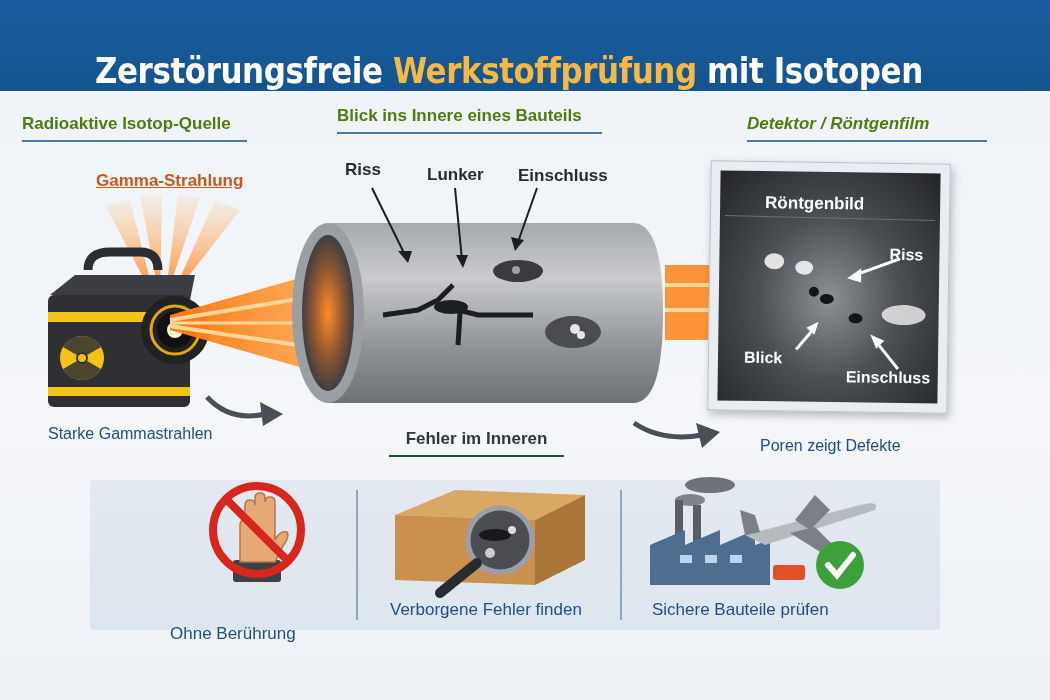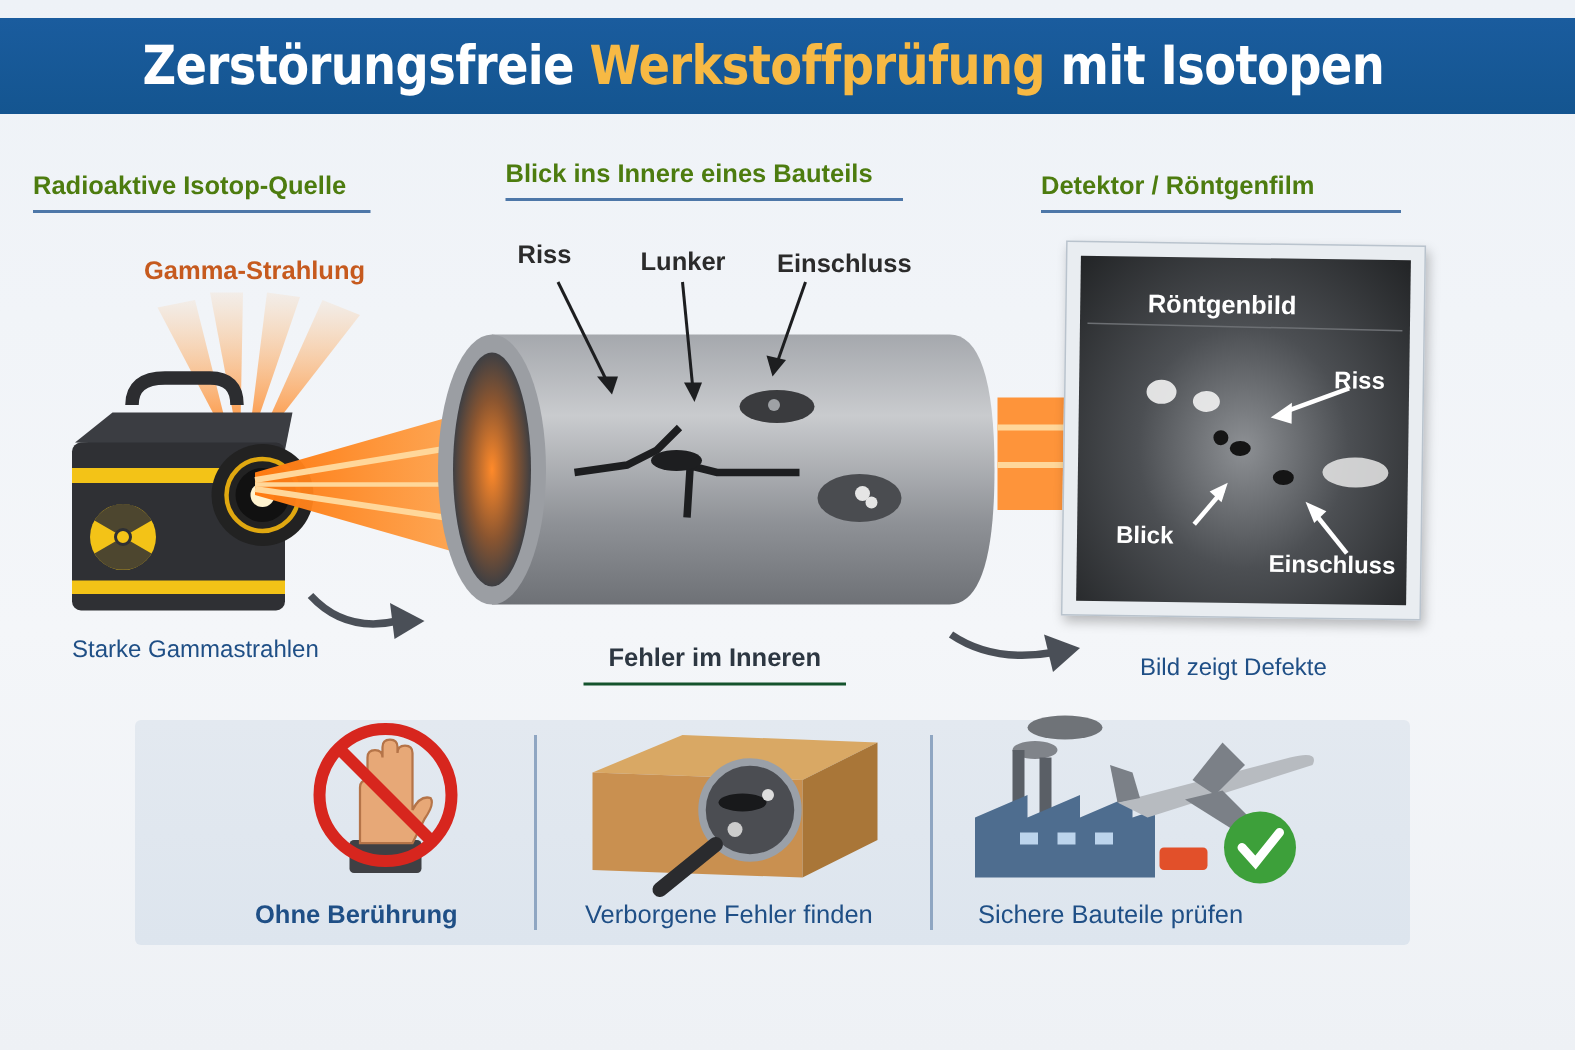--- a/index.html
+++ b/index.html
@@ -1,44 +1,44 @@
 <!DOCTYPE html>
 <html><head>
 <meta charset="utf-8">
 <style>
   html,body{margin:0;padding:0;}
   body{width:1050px;height:700px;overflow:hidden;font-family:"Liberation Sans",sans-serif;background:linear-gradient(180deg,#eef2f7 0%,#f4f6f9 60%,#eef1f5 100%);position:relative;}
-  .banner{position:absolute;left:0;top:0;width:1050px;height:64px;background:linear-gradient(180deg,#1a5c9e,#145590);display:flex;align-items:center;margin-top:12px;}
+  .banner{position:absolute;left:0;top:0;width:1050px;height:91px;background:linear-gradient(180deg,#1a5c9e,#145590);display:flex;align-items:flex-end;}
   .banner-title{margin-left:95px;font-size:36px;font-weight:bold;color:#fff;letter-spacing:-0.5px;font-family:"DejaVu Sans",sans-serif;transform:scaleX(0.86);transform-origin:left center;white-space:nowrap;}
   .banner-title .hl{color:#f7b944;}
   .sec-h{position:absolute;font-weight:bold;color:#4d7c0f;font-size:17px;padding-bottom:6px;border-bottom:2px solid #4d77a8;white-space:nowrap;}
   .lbl{position:absolute;white-space:nowrap;}
-  .gamma{color:#c65a1e;font-size:17px;font-weight:bold;}
+  .gamma{color:#c65a1e;font-size:17px;font-weight:bold;text-decoration:underline;}
   .cap{color:#1f4f86;font-size:16px;}
   .dark{color:#2b2b2b;font-size:17px;font-weight:bold;}
   svg{position:absolute;overflow:visible;}
   .xray{position:absolute;left:709px;top:162px;width:238px;height:248px;background:#e9edf1;border:1px solid #b9c3cd;box-shadow:2px 4px 8px rgba(0,0,0,0.25);transform:rotate(0.8deg);}
   .xray-inner{position:absolute;left:9px;top:9px;right:9px;bottom:9px;background:radial-gradient(ellipse at 50% 55%,#8d9094 0%,#4c4f53 45%,#222426 100%);overflow:hidden;}
   .xray-title{position:absolute;left:45px;top:22px;color:#fff;font-weight:bold;font-size:17px;}
   .xl{position:absolute;color:#fff;font-weight:bold;font-size:16px;}
   .bottom-panel{position:absolute;left:90px;top:480px;width:850px;height:150px;background:linear-gradient(180deg,#e3e9f0,#dde5ee);border-radius:4px;}
   .divider{position:absolute;top:490px;width:2px;height:130px;background:#8fa6c2;}
   .bcap{position:absolute;font-size:17px;color:#1f4f86;white-space:nowrap;}
-  .bcap.b{font-weight:bold;}
+  .bcap.b{font-weight:normal;margin-top:24px;}
 </style>
 </head>
 <body>
 
 <div class="banner">
   <div class="banner-title"><span>Zerstörungsfreie </span><span class="hl">Werkstoffprüfung</span><span> mit Isotopen</span></div>
 </div>
 
 <div class="sec-h" style="left:22px;top:114px;width:225px;">Radioaktive Isotop-Quelle</div>
 <div class="sec-h" style="left:337px;top:106px;width:265px;">Blick ins Innere eines Bauteils</div>
-<div class="sec-h" style="left:694px;top:114px;width:240px;">Detektor / Röntgenfilm</div>
+<div class="sec-h" style="left:747px;top:114px;width:240px;font-style:italic;">Detektor / Röntgenfilm</div>
 
 <div class="lbl gamma" style="left:96px;top:171px;">Gamma-Strahlung</div>
 
 <svg style="left:100px;top:195px;" width="150" height="110">
   <defs>
       <linearGradient id="gu" x1="0" y1="1" x2="0" y2="0">
         <stop offset="0" stop-color="#ff7a10" stop-opacity="0.95"></stop>
         <stop offset="1" stop-color="#ffb060" stop-opacity="0.1"></stop>
       </linearGradient>
     </defs>
@@ -150,21 +150,21 @@
         <polygon points="100,150 96,163 88,156" fill="#fff"></polygon>
       <line x1="180" y1="196" x2="157" y2="168" stroke="#fff" stroke-width="3"></line>
         <polygon points="152,162 166,168 158,176" fill="#fff"></polygon>
     </svg>
     <div class="xl" style="left:170px;top:73px;">Riss</div>
     <div class="xl" style="left:26px;top:178px;">Blick</div>
     <div class="xl" style="left:128px;top:196px;">Einschluss</div>
   </div>
 </div>
 
-<div class="lbl cap" style="left:760px;top:437px;">Bild zeigt Defekte</div>
+<div class="lbl cap" style="left:760px;top:437px;">Poren zeigt Defekte</div>
 
 <div class="bottom-panel"></div>
 <div class="divider" style="left:356px;"></div>
 <div class="divider" style="left:620px;"></div>
 
 <svg style="left:205px;top:480px;" width="100" height="105">
   <rect x="28" y="80" width="48" height="22" rx="3" fill="#3f4044"></rect>
   <path d="M35,82 L35,45 Q35,40 40,40 L40,25 Q40,20 45,20 Q50,20 50,25 L50,18 Q50,13 55,13 Q60,13 60,18 L60,22 Q60,17 65,17 Q70,17 70,22 L70,60 Q75,50 82,52 Q85,56 78,66 L70,82 Z" fill="#e7a877" stroke="#b57448" stroke-width="1.5"></path>
   <circle cx="52" cy="50" r="44" fill="none" stroke="#d7261e" stroke-width="8"></circle>
   <line x1="21" y1="19" x2="83" y2="81" stroke="#d7261e" stroke-width="8"></line>

